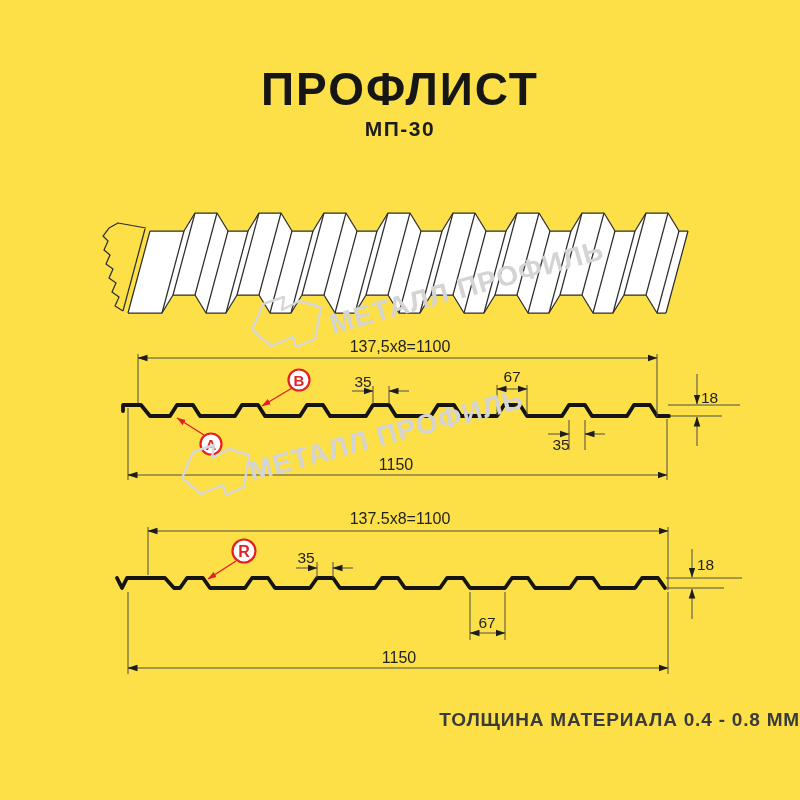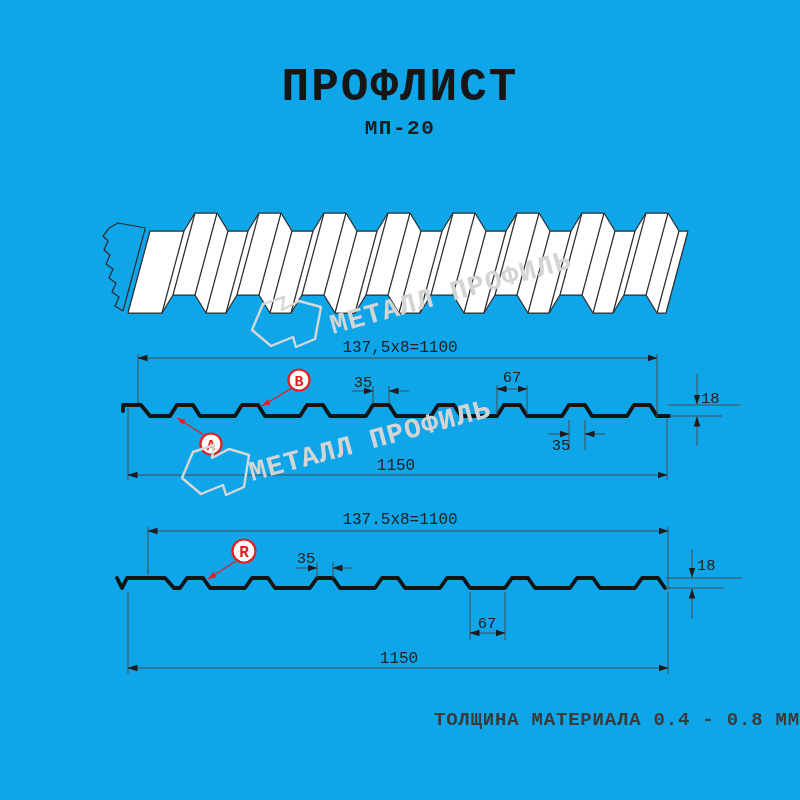--- a/index.html
+++ b/index.html
@@ -1,17 +1,17 @@
 <!DOCTYPE html>
 <html><head>
 <meta charset="utf-8">
 <style>
   html,body{margin:0;padding:0;background:#ffffff;}
-  .stage{position:relative;width:800px;height:800px;background:#0ea5e9;overflow:hidden;
-         font-family:Liberation Mono, monospace;}
+  .stage{position:relative;width:800px;height:800px;background:#fde047;overflow:hidden;
+         font-family:Liberation Sans, sans-serif;}
   .title{position:absolute;top:62px;left:0;width:800px;text-align:center;
          font-size:46px;font-weight:800;letter-spacing:2px;color:#161616;}
   .subtitle{position:absolute;top:117px;left:0;width:800px;text-align:center;
          font-size:21px;font-weight:700;letter-spacing:1.5px;color:#1c1c1c;}
   .footer{position:absolute;top:709px;left:0;width:800px;text-align:right;
          font-size:19px;font-weight:600;letter-spacing:0.8px;color:#3a3a3a;}
   svg{position:absolute;left:0;top:0;}
   .dim{font-size:15.5px;fill:#222222;}
   .dimbig{font-size:16px;fill:#222222;}
   .redlbl{fill:#e32023;font-weight:700;font-size:15px;}
@@ -23,21 +23,21 @@
   .redline{stroke:#e32023;stroke-width:1.4;fill:none;}
   .redcirc{stroke:#e32023;stroke-width:2.2;fill:#ffffff;}
   .wmlogo{stroke:#d7d7d7;stroke-width:2.4;fill:none;stroke-linejoin:round;}
 </style>
 </head>
 <body>
 
 <div class="stage">
 
   <div class="title">ПРОФЛИСТ</div>
-  <div class="subtitle">МП-20</div>
+  <div class="subtitle">МП-30</div>
 
   <svg width="800" height="800" viewBox="0 0 800 800">
     <defs>
       <marker id="ah" viewBox="0 0 10 8" refX="9.5" refY="4" markerWidth="10" markerHeight="8" orient="auto-start-reverse" markerUnits="userSpaceOnUse">
         <path d="M0 0.7 L10 4 L0 7.3 Z" fill="#1c1c1c"></path>
       </marker>
       <marker id="ahr" viewBox="0 0 9 7" refX="8.5" refY="3.5" markerWidth="9" markerHeight="7" orient="auto-start-reverse" markerUnits="userSpaceOnUse">
         <path d="M0 0.5 L9 3.5 L0 6.5 Z" fill="#e32023"></path>
       </marker>
     </defs>

